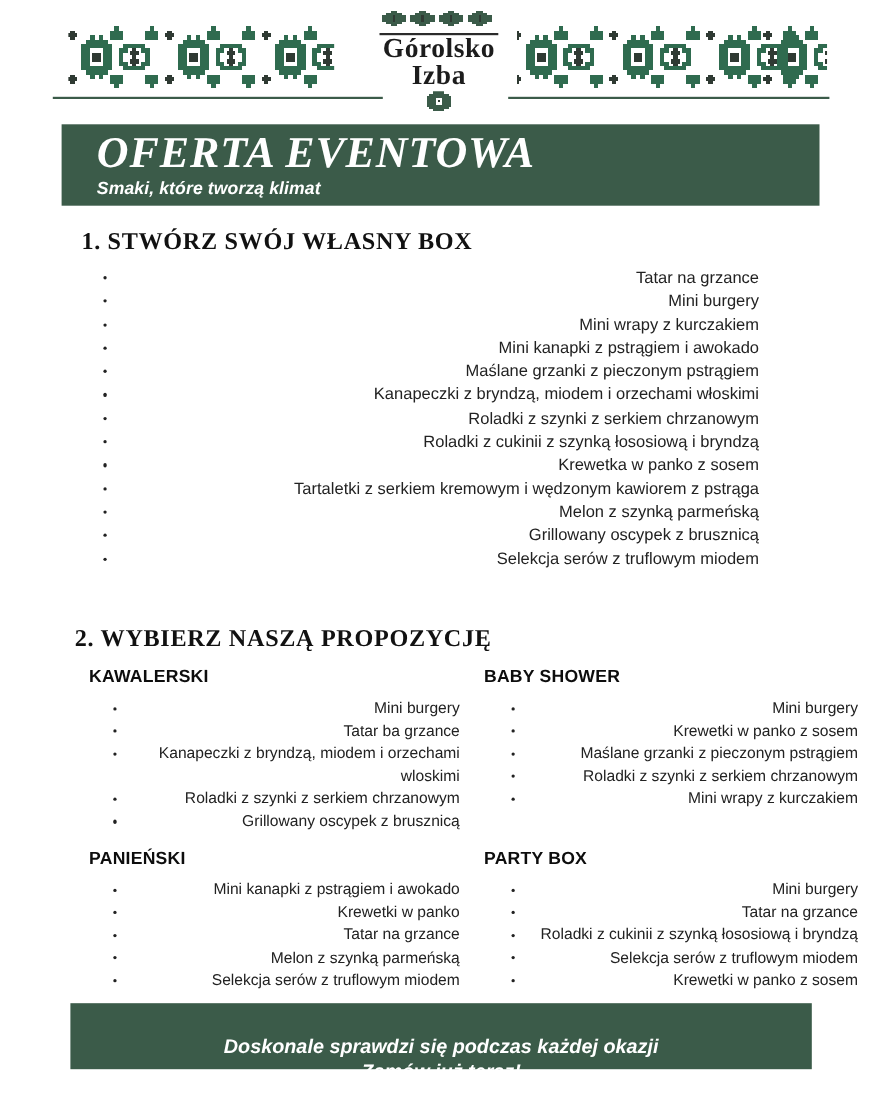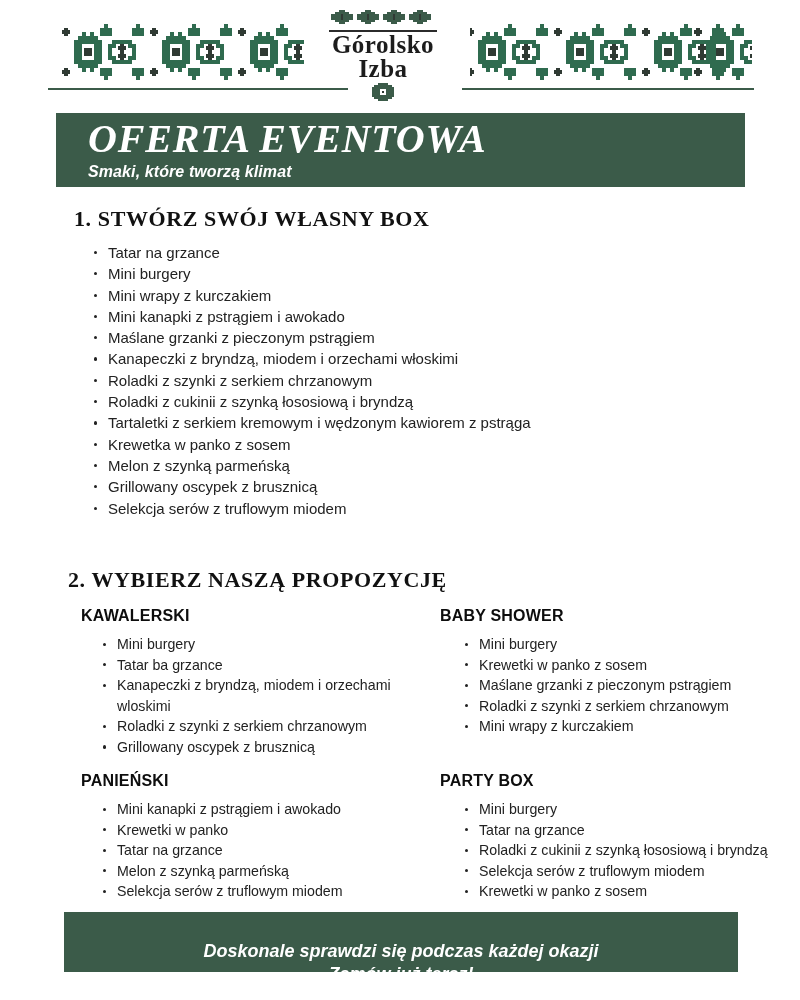--- a/index.html
+++ b/index.html
@@ -46,21 +46,21 @@
     height: 2px;
     background: #3b5b49;
     top: 88px;
   }
   .orn-rule.left  { left: 48px;  width: 300px; }
   .orn-rule.right { left: 462px; width: 292px; }
 
   
   .logo {
     position: absolute;
-    left: 312px;
+    left: 328px;
     top: 6px;
     width: 142px;
     text-align: center;
   }
   .logo-top-orn { height: 22px; display: block; margin: 0 auto; }
   .logo-rule {
     width: 108px;
     height: 1.5px;
     background: #2b2b2b;
     margin: 2px auto 1px auto;
@@ -117,20 +117,21 @@
     position: absolute;
   }
   #sec1-heading { left: 74px; top: 206px; }
   #sec2-heading { left: 68px; top: 567px; }
 
   
   ul.dish-list {
     list-style: none;
     margin: 0;
     padding: 0;
+    text-align: right;
   }
   ul.dish-list li {
     position: relative;
     padding-left: 18px;
     font-size: 15px;
     line-height: 21.3px;
     color: #222222;
   }
   ul.dish-list li::before {
     content: "";
@@ -340,22 +341,22 @@
 
   <ul class="dish-list" id="main-list">
     <li>Tatar na grzance</li>
     <li>Mini burgery</li>
     <li>Mini wrapy z kurczakiem</li>
     <li>Mini kanapki z pstrągiem i awokado</li>
     <li>Maślane grzanki z pieczonym pstrągiem</li>
     <li>Kanapeczki z bryndzą, miodem i orzechami włoskimi</li>
     <li>Roladki z szynki z serkiem chrzanowym</li>
     <li>Roladki z cukinii z szynką łososiową i bryndzą</li>
+    <li>Krewetka w panko z sosem</li>
     <li>Tartaletki z serkiem kremowym i wędzonym kawiorem z pstrąga</li>
-    <li>Krewetka w panko z sosem</li>
     <li>Melon z szynką parmeńską</li>
     <li>Grillowany oscypek z brusznicą</li>
     <li>Selekcja serów z truflowym miodem</li>
   </ul>
 
   <div class="section-heading" id="sec2-heading">2. WYBIERZ NASZĄ PROPOZYCJĘ</div>
 
   <div class="cat-col-left" id="cat-kawalerski">
     <div class="cat-title">KAWALERSKI</div>
     <ul class="dish-list">

